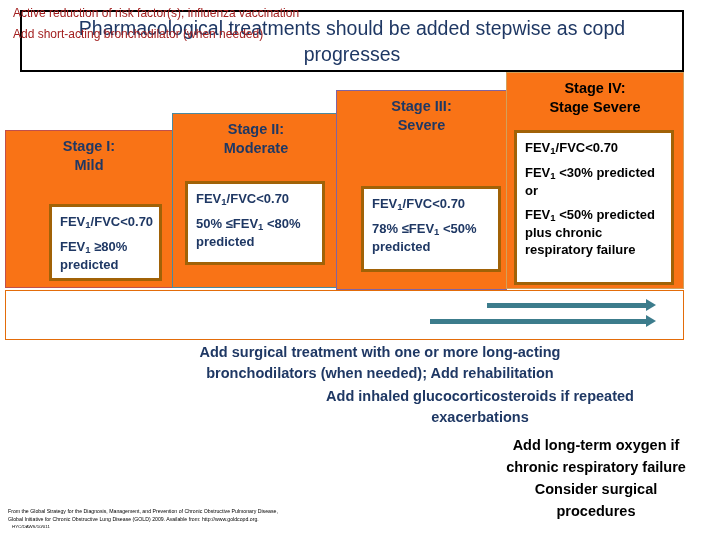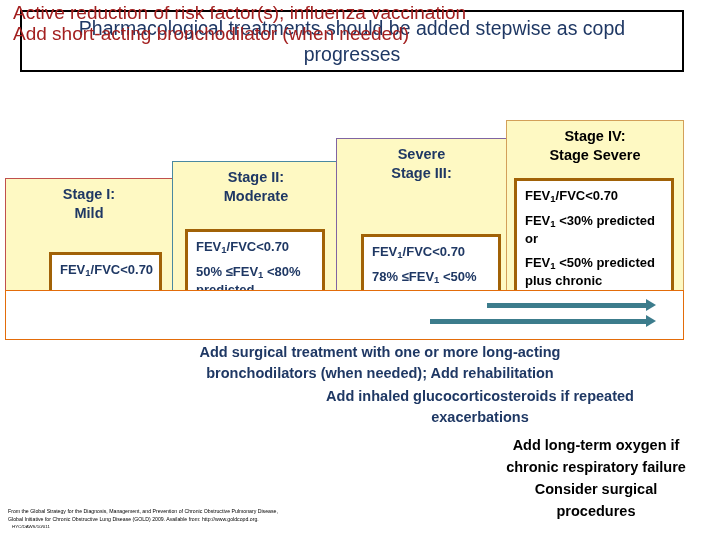--- a/index.html
+++ b/index.html
@@ -35,23 +35,22 @@
     color: #1f3864;
     font-size: 19.5px;
     line-height: 26px;
     text-align: center;
     font-family: "Liberation Sans", sans-serif;
   }
 
   
   .stage-panel {
     position: absolute;
-    background: #fef9c3;
-    box-sizing: border-box;
-    margin-top: 48px;
+    background: #f97316;
+    box-sizing: border-box;
   }
   .stage-title {
     text-align: center;
     font-weight: bold;
     font-size: 14.5px;
     line-height: 19px;
     color: #1f3864;
     padding-top: 6px;
   }
   .stage-title.black {
@@ -102,21 +101,21 @@
     width: 679px;
     height: 50px;
     border: 1px solid #e36c0a;
     box-sizing: border-box;
     background: #ffffff;
   }
   .treat-line-red {
     position: absolute;
     left: 13px;
     color: #a32020;
-    font-size: 19px;
+    font-size: 12px;
     line-height: 18px;
     white-space: nowrap;
   }
   #treat-line-1 { top: 4px; }
   #treat-line-2 { top: 25px; }
 
   
   .arrow {
     position: absolute;
     height: 5px;
@@ -199,22 +198,22 @@
       <div>Moderate</div>
     </div>
     <div class="criteria-box">
       <p><span>FEV</span><sub>1</sub><span>/FVC&lt;0.70</span></p>
       <p><span>50% ≤FEV</span><sub>1</sub><span> &lt;80% predicted</span></p>
     </div>
   </div>
 
   <div class="stage-panel" id="stage3">
     <div class="stage-title">
+      <div>Stage III:</div>
       <div>Severe</div>
-      <div>Stage III:</div>
     </div>
     <div class="criteria-box">
       <p><span>FEV</span><sub>1</sub><span>/FVC&lt;0.70</span></p>
       <p><span>78% ≤FEV</span><sub>1</sub><span> &lt;50% predicted</span></p>
     </div>
   </div>
 
   <div class="stage-panel" id="stage4">
     <div class="stage-title black">
       <div>Stage IV:</div>

